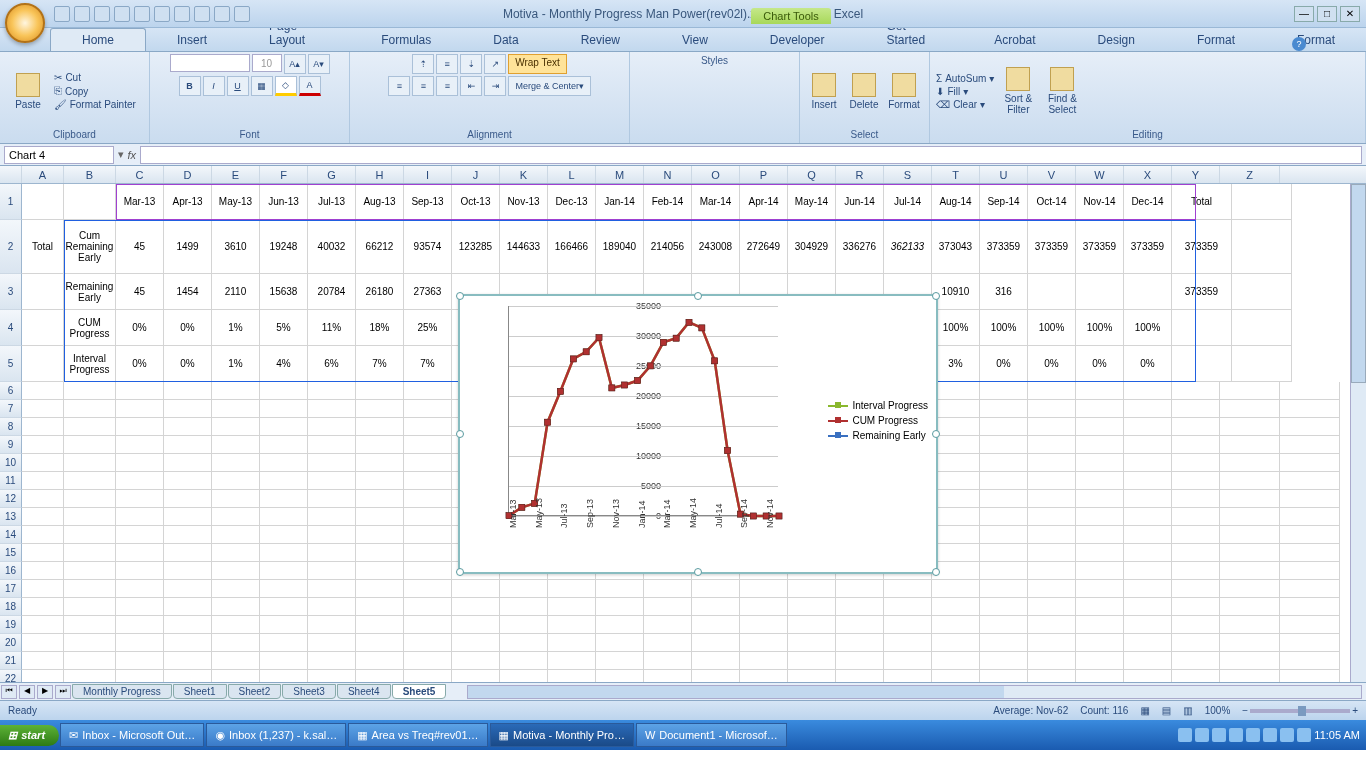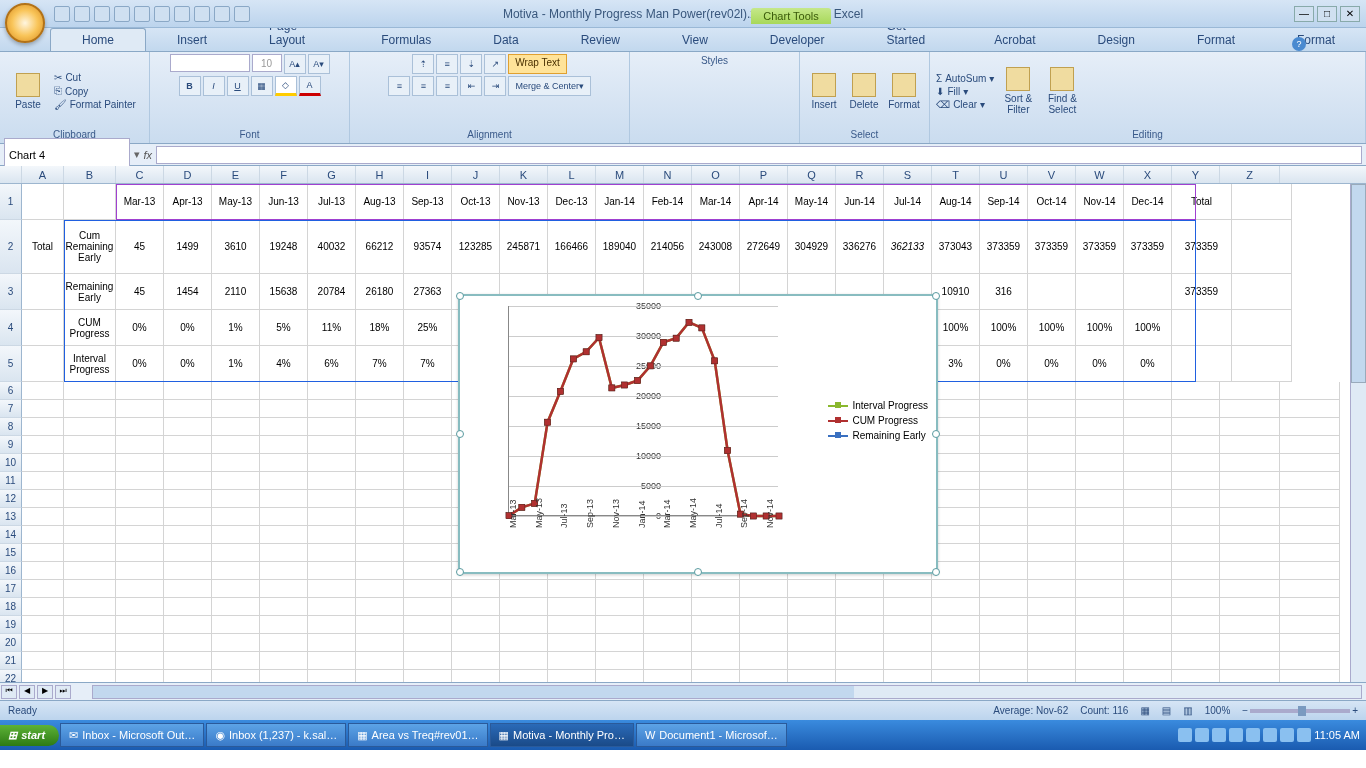--- a/index.html
+++ b/index.html
@@ -33,21 +33,21 @@
 .clipcol { display: flex; flex-direction: column; gap: 2px; font-size: 10px; color: #2a4b7c; }
 .clipcol div { display: flex; align-items: center; gap: 3px; }
 .fontsel { width: 80px; height: 18px; border: 1px solid #aac; background: #fff; font-size: 10px; padding: 0 3px; color: #999; }
 .szbox { width: 30px; height: 18px; border: 1px solid #aac; background: #fff; font-size: 10px; text-align: center; color: #999; }
 .vstack { display: flex; flex-direction: column; gap: 2px; }
 .hstack { display: flex; gap: 2px; }
 .wrapbtn { background: #ffe399; border: 1px solid #e0a030; padding: 2px 6px; font-size: 10px; color: #4a3000; }
 
 
 .fbar { height: 22px; background: #e6eef8; display: flex; align-items: center; border-bottom: 1px solid #8aa8c6; padding: 0 4px; gap: 4px; }
-.namebox { width: 126px; height: 18px; border: 1px solid #aac; background: #fff; font-size: 11px; padding: 16px 4px; display: flex; align-items: center; }
+.namebox { width: 110px; height: 18px; border: 1px solid #aac; background: #fff; font-size: 11px; padding: 0 4px; display: flex; align-items: center; }
 .fx-ic { font-style: italic; color: #555; font-size: 11px; }
 
 
 .grid-wrap { position: relative; height: 516px; background: #fff; overflow: hidden; }
 .colheads { display: flex; height: 18px; background: linear-gradient(#f3f7fb, #dae5f0); border-bottom: 1px solid #9db6cf; }
 .rowh { width: 22px; background: linear-gradient(#f3f7fb, #dae5f0); border-right: 1px solid #9db6cf; border-bottom: 1px solid #ccd8e4; font-size: 10px; text-align: center; display: flex; align-items: center; justify-content: center; color: #2a4b7c; }
 .ch { border-right: 1px solid #ccd8e4; font-size: 11px; text-align: center; line-height: 18px; color: #2a4b7c; }
 .ch:first-child { width: 22px; background: linear-gradient(#f3f7fb, #dae5f0); }
 .row { display: flex; height: 18px; }
 .row.tall { height: 54px; }
@@ -315,21 +315,21 @@
         <div class="cell hdr" style="width: 42px;">Total</div>
         <div class="cell hdr" style="width: 52px;">Cum Remaining Early</div>
         <div class="cell" style="width: 48px;">45</div>
         <div class="cell" style="width: 48px; text-align: right;">1499</div>
         <div class="cell" style="width: 48px;">3610</div>
         <div class="cell" style="width: 48px;">19248</div>
         <div class="cell" style="width: 48px;">40032</div>
         <div class="cell" style="width: 48px;">66212</div>
         <div class="cell" style="width: 48px;">93574</div>
         <div class="cell" style="width: 48px;">123285</div>
-        <div class="cell" style="width: 48px;">245871</div>
+        <div class="cell" style="width: 48px;">144633</div>
         <div class="cell" style="width: 48px;">166466</div>
         <div class="cell" style="width: 48px;">189040</div>
         <div class="cell" style="width: 48px;">214056</div>
         <div class="cell" style="width: 48px;">243008</div>
         <div class="cell" style="width: 48px;">272649</div>
         <div class="cell" style="width: 48px;">304929</div>
         <div class="cell" style="width: 48px;">336276</div>
         <div class="cell" style="width: 48px; font-style: italic;">362133</div>
         <div class="cell" style="width: 48px;">373043</div>
         <div class="cell" style="width: 48px;">373359</div>
@@ -1051,20 +1051,28 @@
       <div class="xlab" style="left: 279.429px; top: 232px;">Sep-14</div>
       <div class="xlab" style="left: 305.143px; top: 232px;">Nov-14</div>
     </div>
 </div>
 
 <div class="sheettabs">
   <div class="navbtn">⏮</div>
   <div class="navbtn">◀</div>
   <div class="navbtn">▶</div>
   <div class="navbtn">⏭</div>
+  <div id="sheets" style="display:flex">
+      <div class="stab">Monthly Progress</div>
+      <div class="stab">Sheet1</div>
+      <div class="stab">Sheet2</div>
+      <div class="stab">Sheet3</div>
+      <div class="stab">Sheet4</div>
+      <div class="stab active">Sheet5</div>
+    </div>
   <div class="hscroll">
       <div class="hscroll-thumb"></div>
     </div>
 </div>
 
 <div class="status">
   <span>Ready</span>
   <div class="status-right">
     <span>Average: Nov-62</span>
     <span>Count: 116</span>

